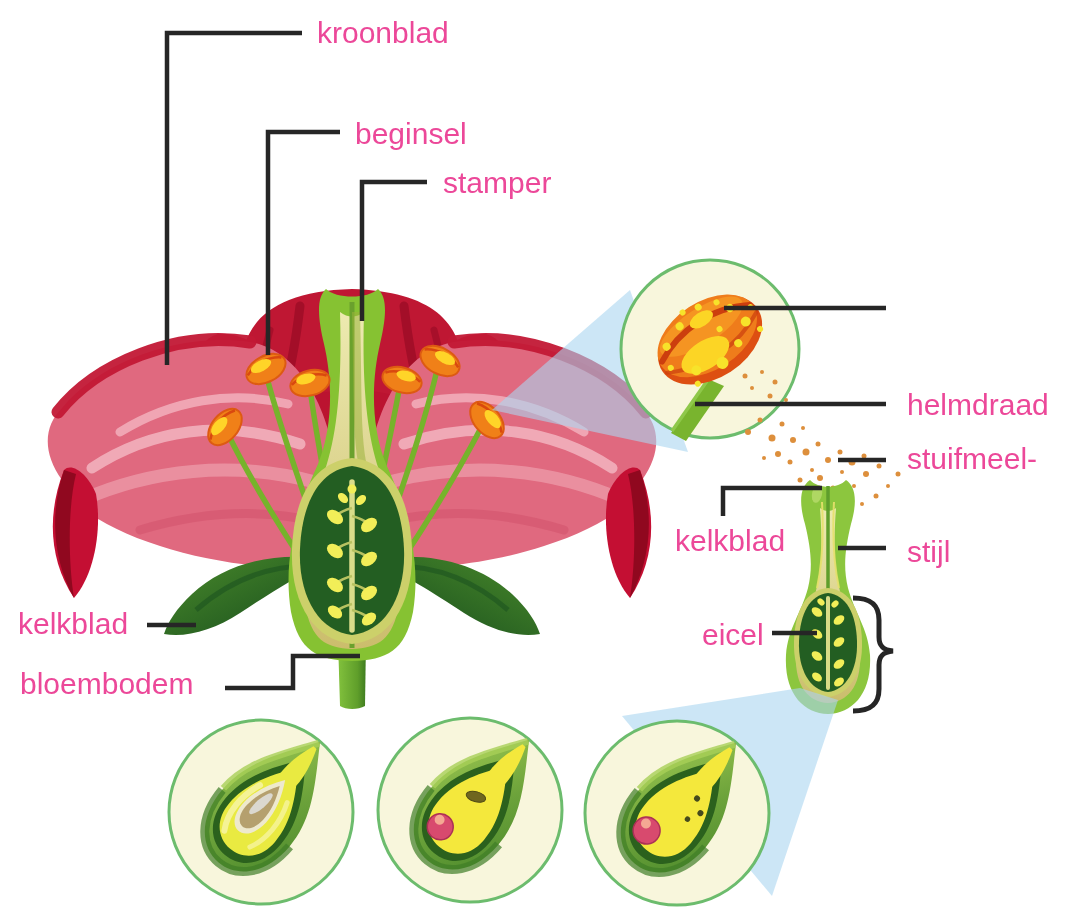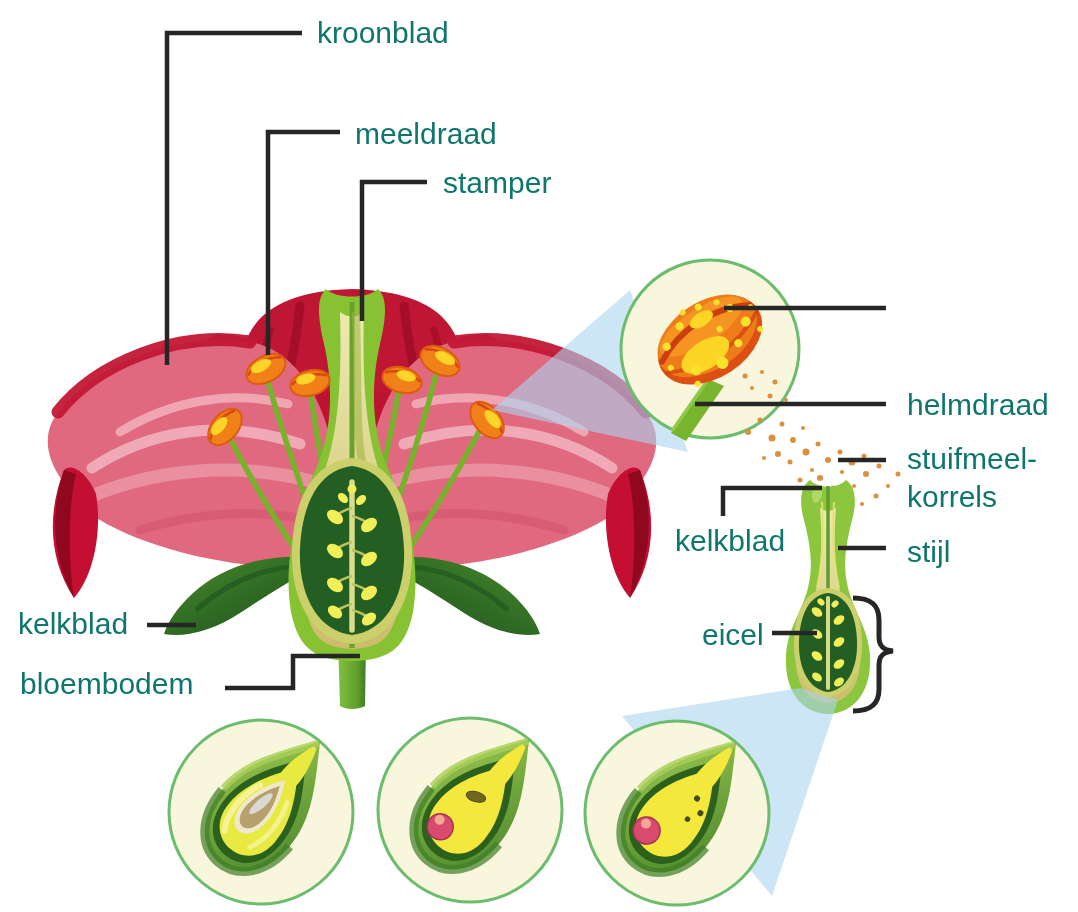--- a/index.html
+++ b/index.html
@@ -1,21 +1,21 @@
 <!DOCTYPE html>
 <html><head>
 <meta charset="utf-8">
 <style>
   html,body{margin:0;padding:0;background:#ffffff;}
   .canvas{position:relative;width:1078px;height:912px;background:#ffffff;overflow:hidden;
           font-family:"Liberation Sans",sans-serif;}
   svg{position:absolute;left:0;top:0;}
-  .label{position:absolute;font-size:30px;line-height:34px;color:#0f766e;white-space:nowrap;
+  .label{position:absolute;font-size:30px;line-height:34px;color:#ec4899;white-space:nowrap;
          font-family:"Liberation Sans",sans-serif;}
-  .label.two-line span{display:block;}
+  .label.two-line span{display:block;text-align:right;}
   .lh38 span{line-height:38px;}
   .lh35 span{line-height:35px;}
 </style>
 </head>
 <body>
 
 <div class="canvas">
 
 <svg width="1078" height="912" viewBox="0 0 1078 912">
   <defs>
@@ -341,26 +341,25 @@
     <path d="M838 548 H886"></path>
     <path d="M822 488 H723 V516"></path>
     <path d="M772 633 H817"></path>
     <path d="M147 625 H196"></path>
     <path d="M225 688 H293 V656 H360"></path>
     <path stroke-width="5" d="M853 598 C870 598 879 604 879 620 L879 637 C879 646 883 650 893 651 C883 652 879 656 879 665 L879 689 C879 705 870 711 853 711"></path>
   </g>
 </svg>
 
 <div class="label" style="left:317px;top:16px">kroonblad</div>
-<div class="label" style="left:355px;top:117px">meeldraad</div>
+<div class="label" style="left:355px;top:117px">beginsel</div>
 <div class="label" style="left:443px;top:166px">stamper</div>
 <div class="label" style="left:907px;top:388px">helmdraad</div>
 <div class="label two-line lh38" style="left:907px;top:440px">
   <span>stuifmeel-</span>
-  <span>korrels</span>
 </div>
 <div class="label" style="left:907px;top:535px">stijl</div>
 <div class="label" style="left:675px;top:524px">kelkblad</div>
 <div class="label" style="left:702px;top:618px">eicel</div>
 <div class="label" style="left:18px;top:607px">kelkblad</div>
 <div class="label" style="left:20px;top:667px">bloembodem</div>
 
 </div>
 
 </body></html>

